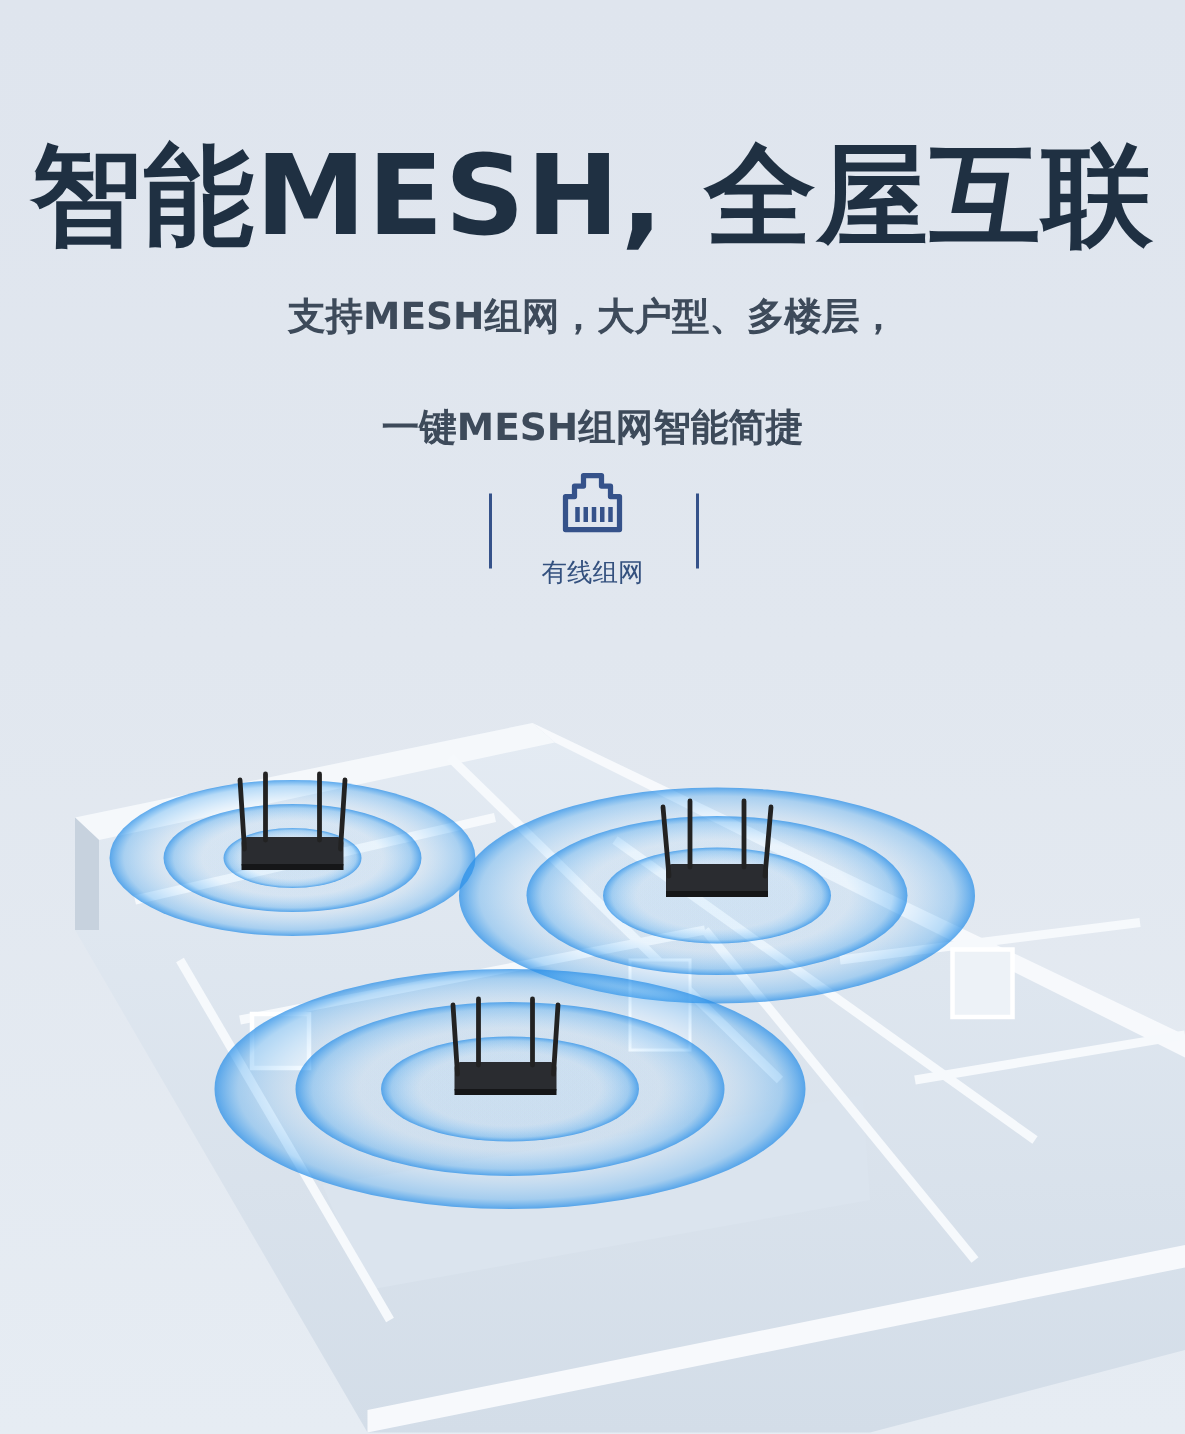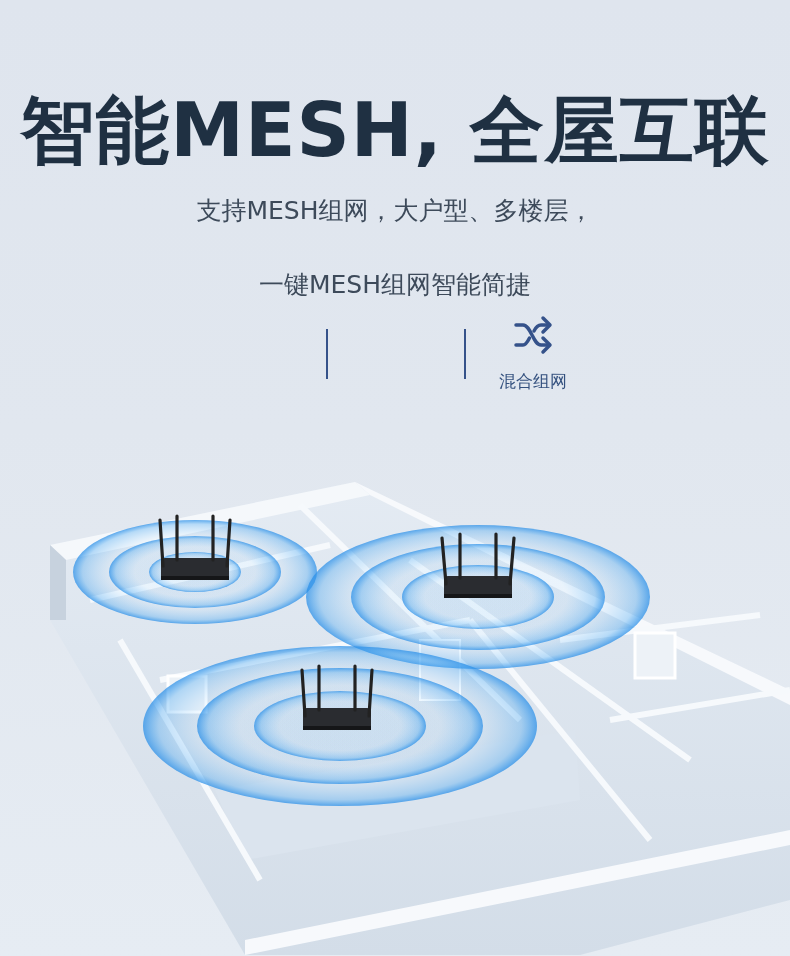--- a/index.html
+++ b/index.html
@@ -8,21 +8,21 @@
     background: linear-gradient(180deg, #dfe5ee 0%, #e1e7ef 45%, #e6ecf3 100%);
     font-family: "DejaVu Sans", sans-serif;
   }
   .title {
     position: absolute; left: 0; top: 82px; width: 790px; text-align: center;
     font-size: 74px; font-weight: bold; color: #1f3042; letter-spacing: 1px;
     font-family: "DejaVu Sans", sans-serif;
   }
   .subtitle {
     position: absolute; left: 0; width: 790px; text-align: center;
-    font-size: 25px; color: #3d4a5a; font-weight: normal;
+    font-size: 25px; color: #3d4a5a; font-weight: bold;
   }
   .sub1 { top: 194px; }
   .sub2 { top: 230px; margin-top: 38px; }
   .features {
     position: absolute; left: 190px; top: 310px; width: 410px; height: 90px;
   }
   .feat {
     position: absolute; top: 0; width: 120px; text-align: center;
   }
   .feat .ico { height: 50px; display: flex; justify-content: center; align-items: center; }
@@ -32,33 +32,36 @@
 </style>
 </head>
 <body>
 
 <div class="title">智能MESH, 全屋互联</div>
 <div class="subtitle sub1">支持MESH组网，大户型、多楼层，</div>
 <div class="subtitle sub2">一键MESH组网智能简捷</div>
 
 <div class="features">
   <div class="divider" style="left:136px"></div>
-  <div class="divider" style="left:274px"></div>
-  <div class="feat" style="left:283px">
+  <div class="feat" style="left:145px">
     <div class="ico">
-      <svg width="44" height="44" viewBox="0 0 44 44" fill="none" stroke="#35528a" stroke-width="3.5" stroke-linecap="round" stroke-linejoin="round">
-        <path d="M5 12 H12 C20 12 22 32 30 32 H38"></path>
-        <path d="M5 32 H12 C15 32 17 28 18.5 25"></path>
-        <path d="M23 18 C25 14 27 12 30 12 H38"></path>
-        <path d="M32 5 L39 12 L32 19"></path>
-        <path d="M32 25 L39 32 L32 39"></path>
+      <svg width="44" height="44" viewBox="0 0 44 44" fill="none" stroke="#35528a" stroke-width="3.5" stroke-linejoin="round">
+        <path d="M4 40 V18 H10 V11 H16 V4 H28 V11 H34 V18 H40 V40 Z"></path>
+        <g stroke-width="3">
+          <line x1="12" y1="25" x2="12" y2="35"></line>
+          <line x1="17.5" y1="25" x2="17.5" y2="35"></line>
+          <line x1="23" y1="25" x2="23" y2="35"></line>
+          <line x1="28.5" y1="25" x2="28.5" y2="35"></line>
+          <line x1="34" y1="25" x2="34" y2="35"></line>
+        </g>
       </svg>
     </div>
-    <div class="lbl">混合组网</div>
+    <div class="lbl">有线组网</div>
   </div>
+  <div class="divider" style="left:274px"></div>
 </div>
 
 <div class="illustration">
   <svg width="790" height="516" viewBox="0 440 790 516">
     <defs>
       <radialGradient id="ring" cx="50%" cy="50%" r="50%">
         <stop offset="70%" stop-color="#6fc0ff" stop-opacity="0.05"></stop>
         <stop offset="92%" stop-color="#3fa2f0" stop-opacity="0.35"></stop>
         <stop offset="100%" stop-color="#2a8fe8" stop-opacity="0.75"></stop>
       </radialGradient>

